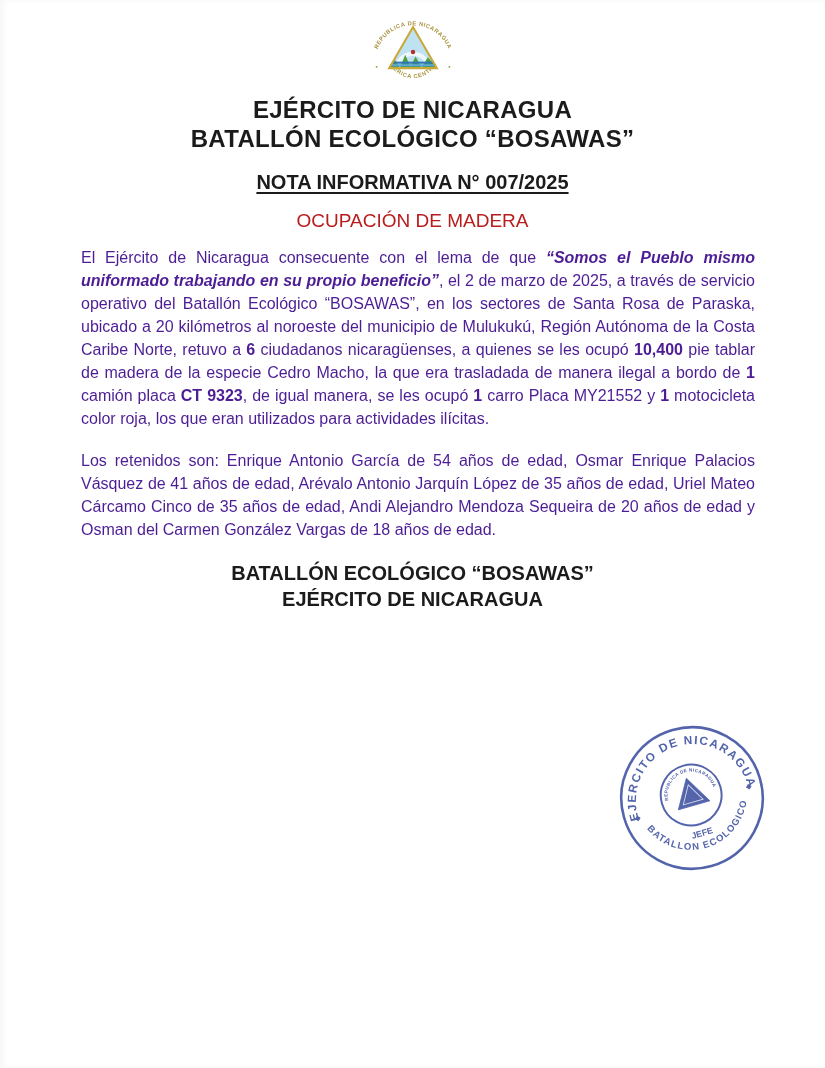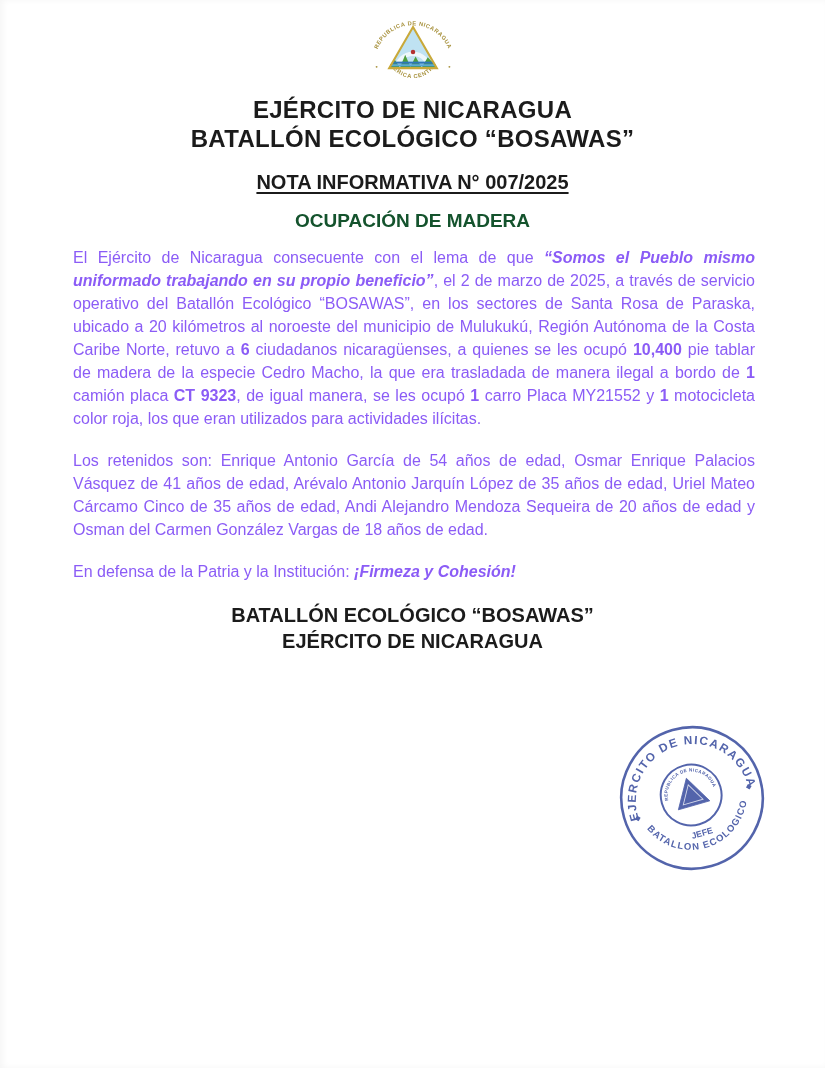--- a/index.html
+++ b/index.html
@@ -33,30 +33,30 @@
     font-weight:bold;
     color:#1b1b1b;
     text-decoration:underline;
     text-decoration-thickness:2px;
     text-underline-offset:3px;
   }
   .subject {
     margin-top:16px;
     text-align:center;
     font-size:19px;
-    font-weight:bold;
-    color:#14532d;
+    font-weight:normal;
+    color:#b91c1c;
   }
   .content { margin:14px 70px 0 73px; }
   .content p {
-    margin:0 0 19px 0;
+    margin:0 0 19px 8px;
     font-size:16px;
     line-height:23px;
     text-align:justify;
-    color:#8b5cf6;
+    color:#4c1d95;
   }
   .b { font-weight:bold; }
   .i { font-style:italic; }
   .signature {
     text-align:center;
     font-weight:bold;
     font-size:20px;
     line-height:26px;
     color:#1b1b1b;
   }
@@ -103,21 +103,20 @@
   </div>
 
   <div class="org-title">EJÉRCITO DE NICARAGUA</div>
   <div class="org-title" style="margin-top:0;">BATALLÓN ECOLÓGICO “BOSAWAS”</div>
   <div class="note-number">NOTA INFORMATIVA N° 007/2025</div>
   <div class="subject">OCUPACIÓN DE MADERA</div>
 
   <div class="content">
     <p><span>El Ejército de Nicaragua consecuente con el lema de que </span><span class="b i">“Somos el Pueblo mismo uniformado trabajando en su propio beneficio”</span><span>, el 2 de marzo de 2025, a través de servicio operativo del Batallón Ecológico “BOSAWAS”, en los sectores de Santa Rosa de Paraska, ubicado a 20 kilómetros al noroeste del municipio de Mulukukú, Región Autónoma de la Costa Caribe Norte, retuvo a </span><span class="b">6</span><span> ciudadanos nicaragüenses, a quienes se les ocupó </span><span class="b">10,400</span><span> pie tablar de madera de la especie Cedro Macho, la que era trasladada de manera ilegal a bordo de </span><span class="b">1</span><span> camión placa </span><span class="b">CT 9323</span><span>, de igual manera, se les ocupó </span><span class="b">1</span><span> carro Placa MY21552 y </span><span class="b">1</span><span> motocicleta color roja, los que eran utilizados para actividades ilícitas.</span></p>
     <p><span>Los retenidos son: Enrique Antonio García de 54 años de edad, Osmar Enrique Palacios Vásquez de 41 años de edad, Arévalo Antonio Jarquín López de 35 años de edad, Uriel Mateo Cárcamo Cinco de 35 años de edad, Andi Alejandro Mendoza Sequeira de 20 años de edad y Osman del Carmen González Vargas de 18 años de edad.</span></p>
-    <p><span>En defensa de la Patria y la Institución: </span><span class="b i">¡Firmeza y Cohesión!</span></p>
   </div>
 
   <div class="signature">
     <div>BATALLÓN ECOLÓGICO “BOSAWAS”</div>
     <div>EJÉRCITO DE NICARAGUA</div>
   </div>
 
   <div class="stamp">
     <svg width="152" height="152" viewBox="0 0 200 200">
       <defs>

